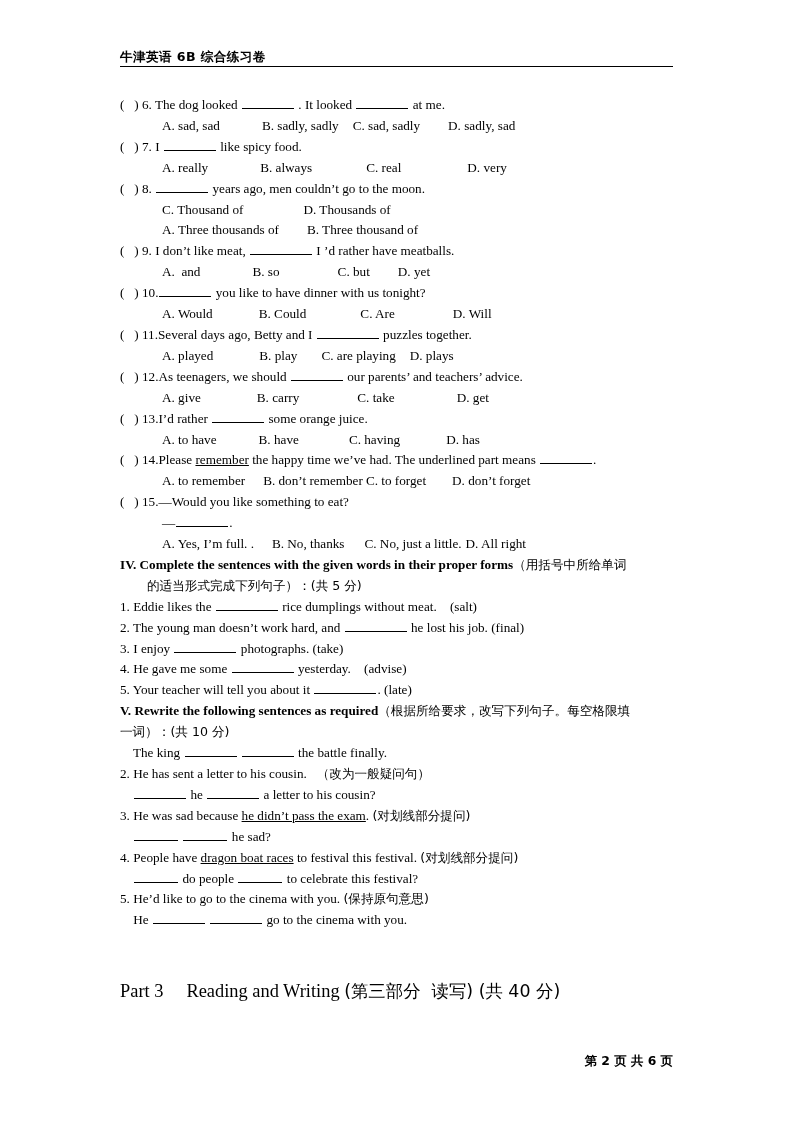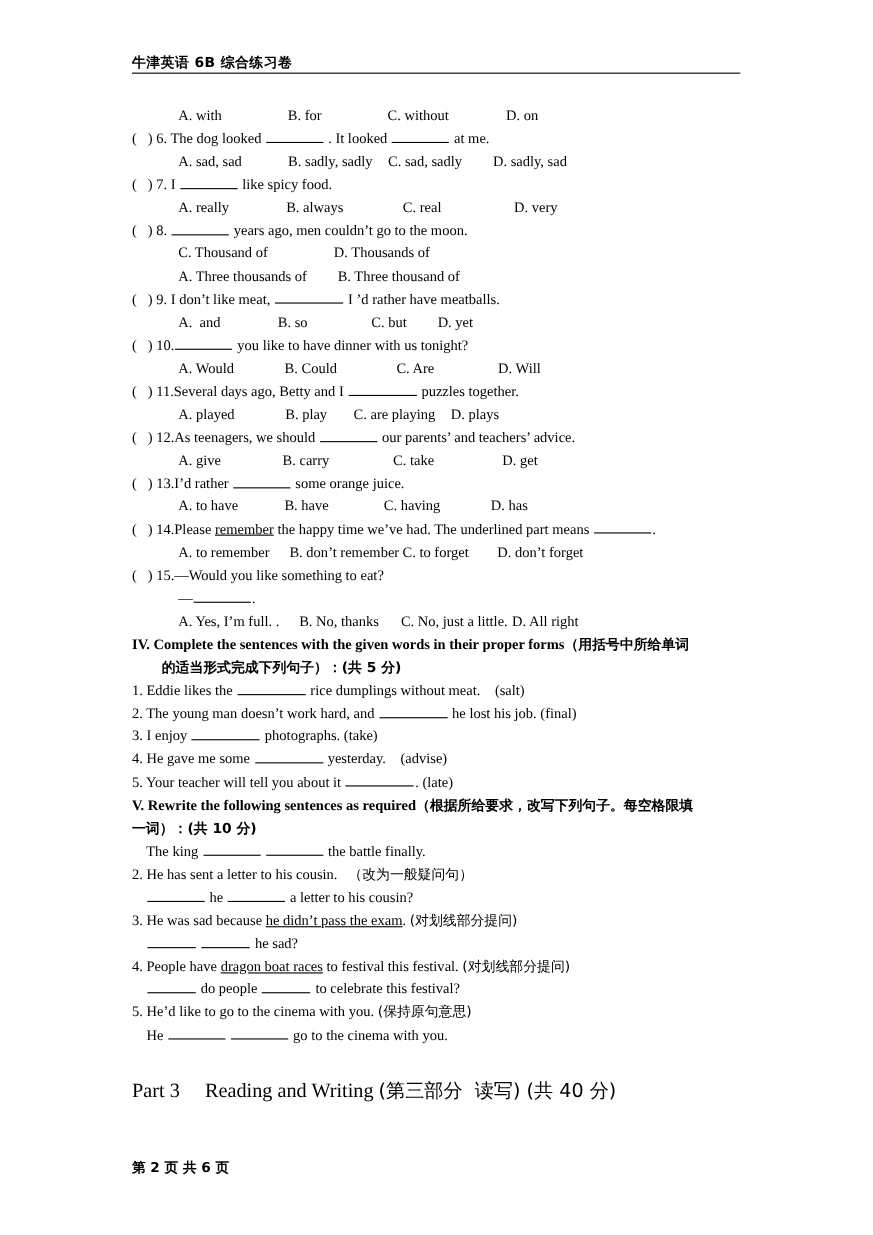--- a/index.html
+++ b/index.html
@@ -69,21 +69,21 @@
   .b-md { width: 52px; }
   .b-lg { width: 62px; }
   .u { text-decoration: underline; }
   .sec-head {
     font-weight: bold;
     font-size: 13.2px;
     line-height: 20.9px;
   }
   .sec-head .cn {
     font-family: "DejaVu Sans", "Liberation Sans", sans-serif;
-    font-weight: bold;
+    font-weight: normal;
     font-size: 12.6px;
   }
   .indent-sec {
     padding-left: 27px;
   }
   .cn {
     font-family: "DejaVu Sans", "Liberation Sans", sans-serif;
     font-size: 12.6px;
   }
   .qline { white-space: pre; }
@@ -101,42 +101,41 @@
   .part-head .cn {
     font-family: "DejaVu Sans", "Liberation Sans", sans-serif;
     font-size: 17.4px;
   }
   
   .footer {
     position: absolute;
     left: 120px;
     top: 1053px;
     width: 553px;
-    text-align: left;
+    text-align: right;
     font-size: 12.4px;
   }
   .footer .cn {
     font-family: "DejaVu Sans", "Liberation Sans", sans-serif;
     font-weight: bold;
     font-size: 12.4px;
   }
 </style>
 </head>
 <body>
 
 <div class="page">
 
   <div class="header">
     <div class="header-title cn">牛津英语 6B 综合练习卷</div>
     <div class="header-rule"></div>
   </div>
 
   <div class="content">
 
-    <div class="line opts"><span style="display:inline-block;width:42px"></span><span>A. with</span><span style="display:inline-block;width:60px"></span><span>B. for</span><span style="display:inline-block;width:60px"></span><span>C. without</span><span style="display:inline-block;width:52px"></span><span>D. on</span></div>
 
     <div class="line qline"><span>(   ) 6. The dog looked </span><span class="blank b-md"></span><span> . It looked </span><span class="blank b-md"></span><span> at me.</span></div>
     <div class="line opts"><span style="display:inline-block;width:42px"></span><span>A. sad, sad</span><span style="display:inline-block;width:42px"></span><span>B. sadly, sadly</span><span style="display:inline-block;width:14px"></span><span>C. sad, sadly</span><span style="display:inline-block;width:28px"></span><span>D. sadly, sad</span></div>
 
     <div class="line qline"><span>(   ) 7. I </span><span class="blank b-md"></span><span> like spicy food.</span></div>
     <div class="line opts"><span style="display:inline-block;width:42px"></span><span>A. really</span><span style="display:inline-block;width:52px"></span><span>B. always</span><span style="display:inline-block;width:54px"></span><span>C. real</span><span style="display:inline-block;width:66px"></span><span>D. very</span></div>
 
     <div class="line qline"><span>(   ) 8. </span><span class="blank b-md"></span><span> years ago, men couldn’t go to the moon.</span></div>
     <div class="line opts"><span style="display:inline-block;width:42px"></span><span>C. Thousand of</span><span style="display:inline-block;width:60px"></span><span>D. Thousands of</span></div>
     <div class="line opts"><span style="display:inline-block;width:42px"></span><span>A. Three thousands of</span><span style="display:inline-block;width:28px"></span><span>B. Three thousand of</span></div>

